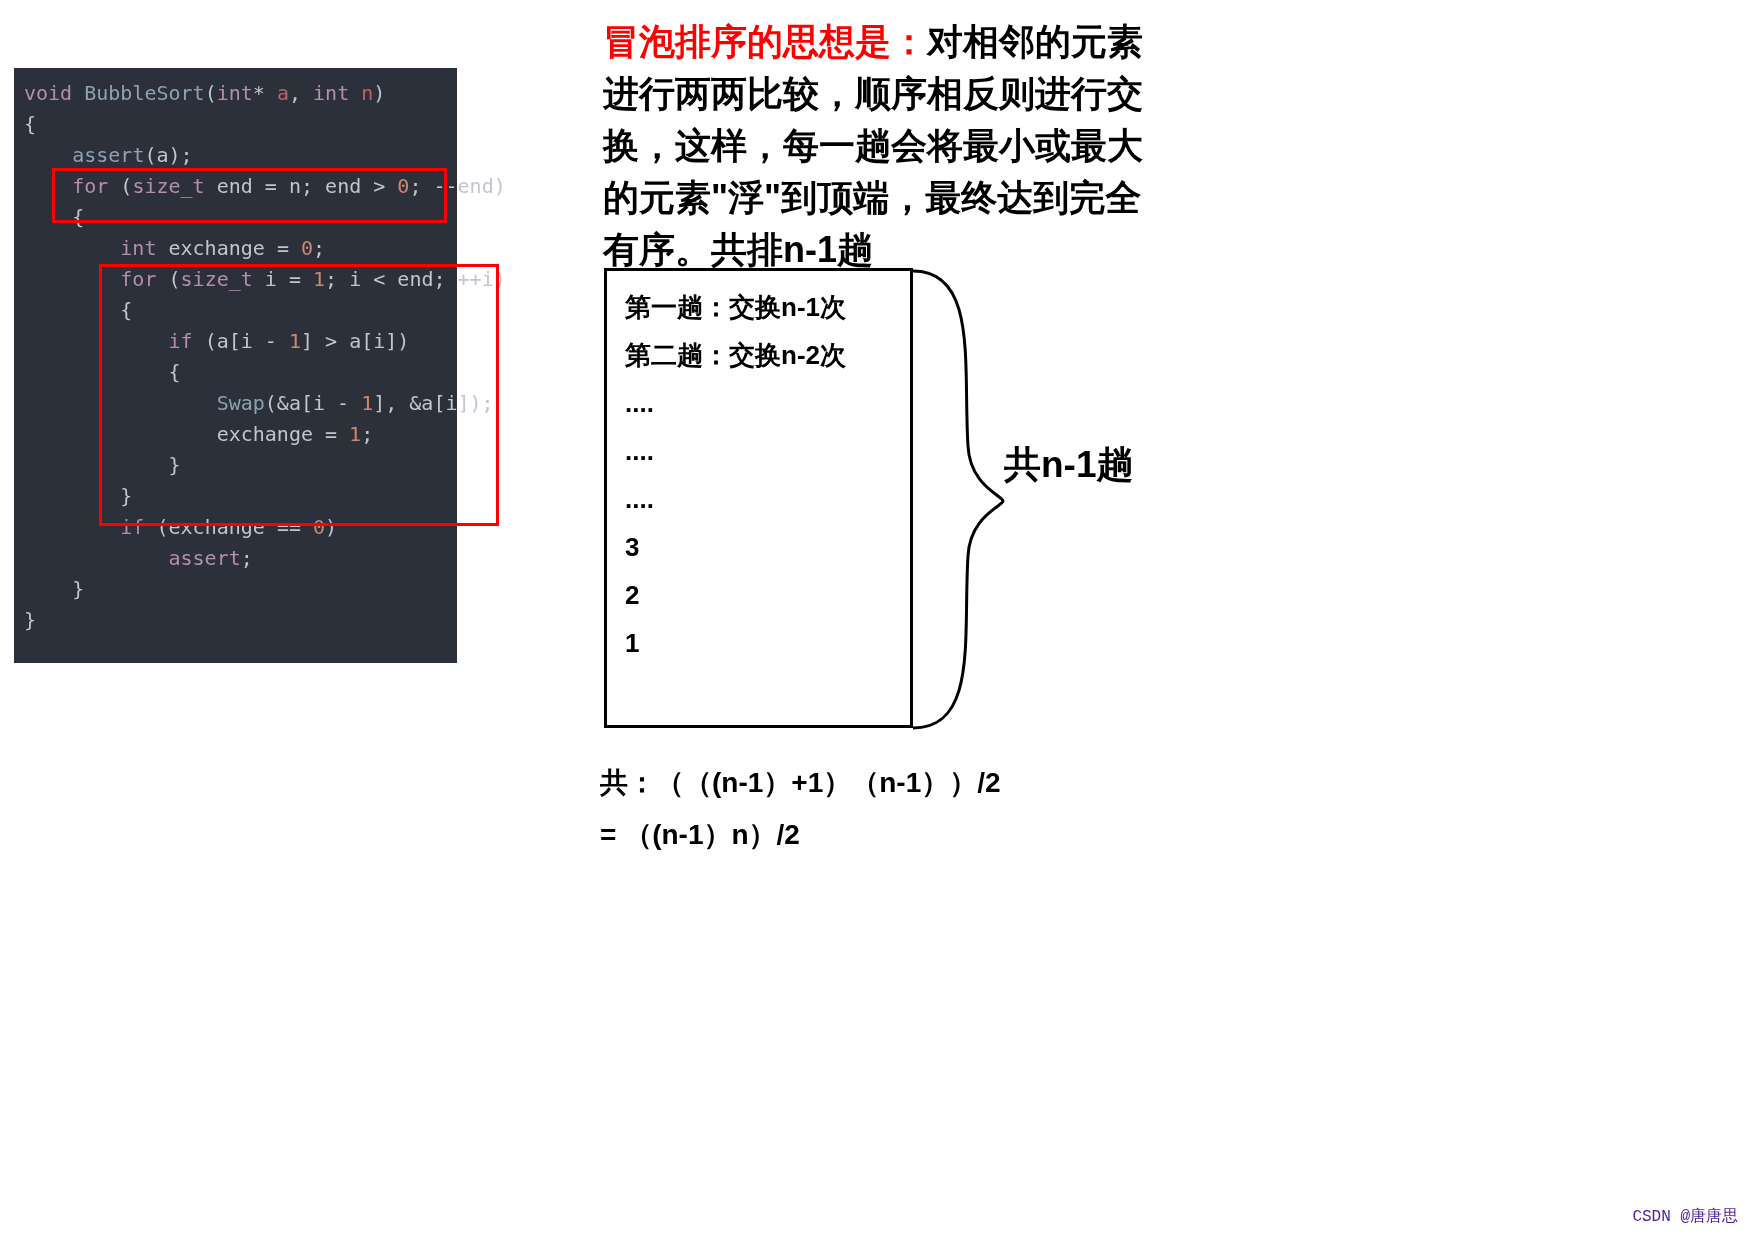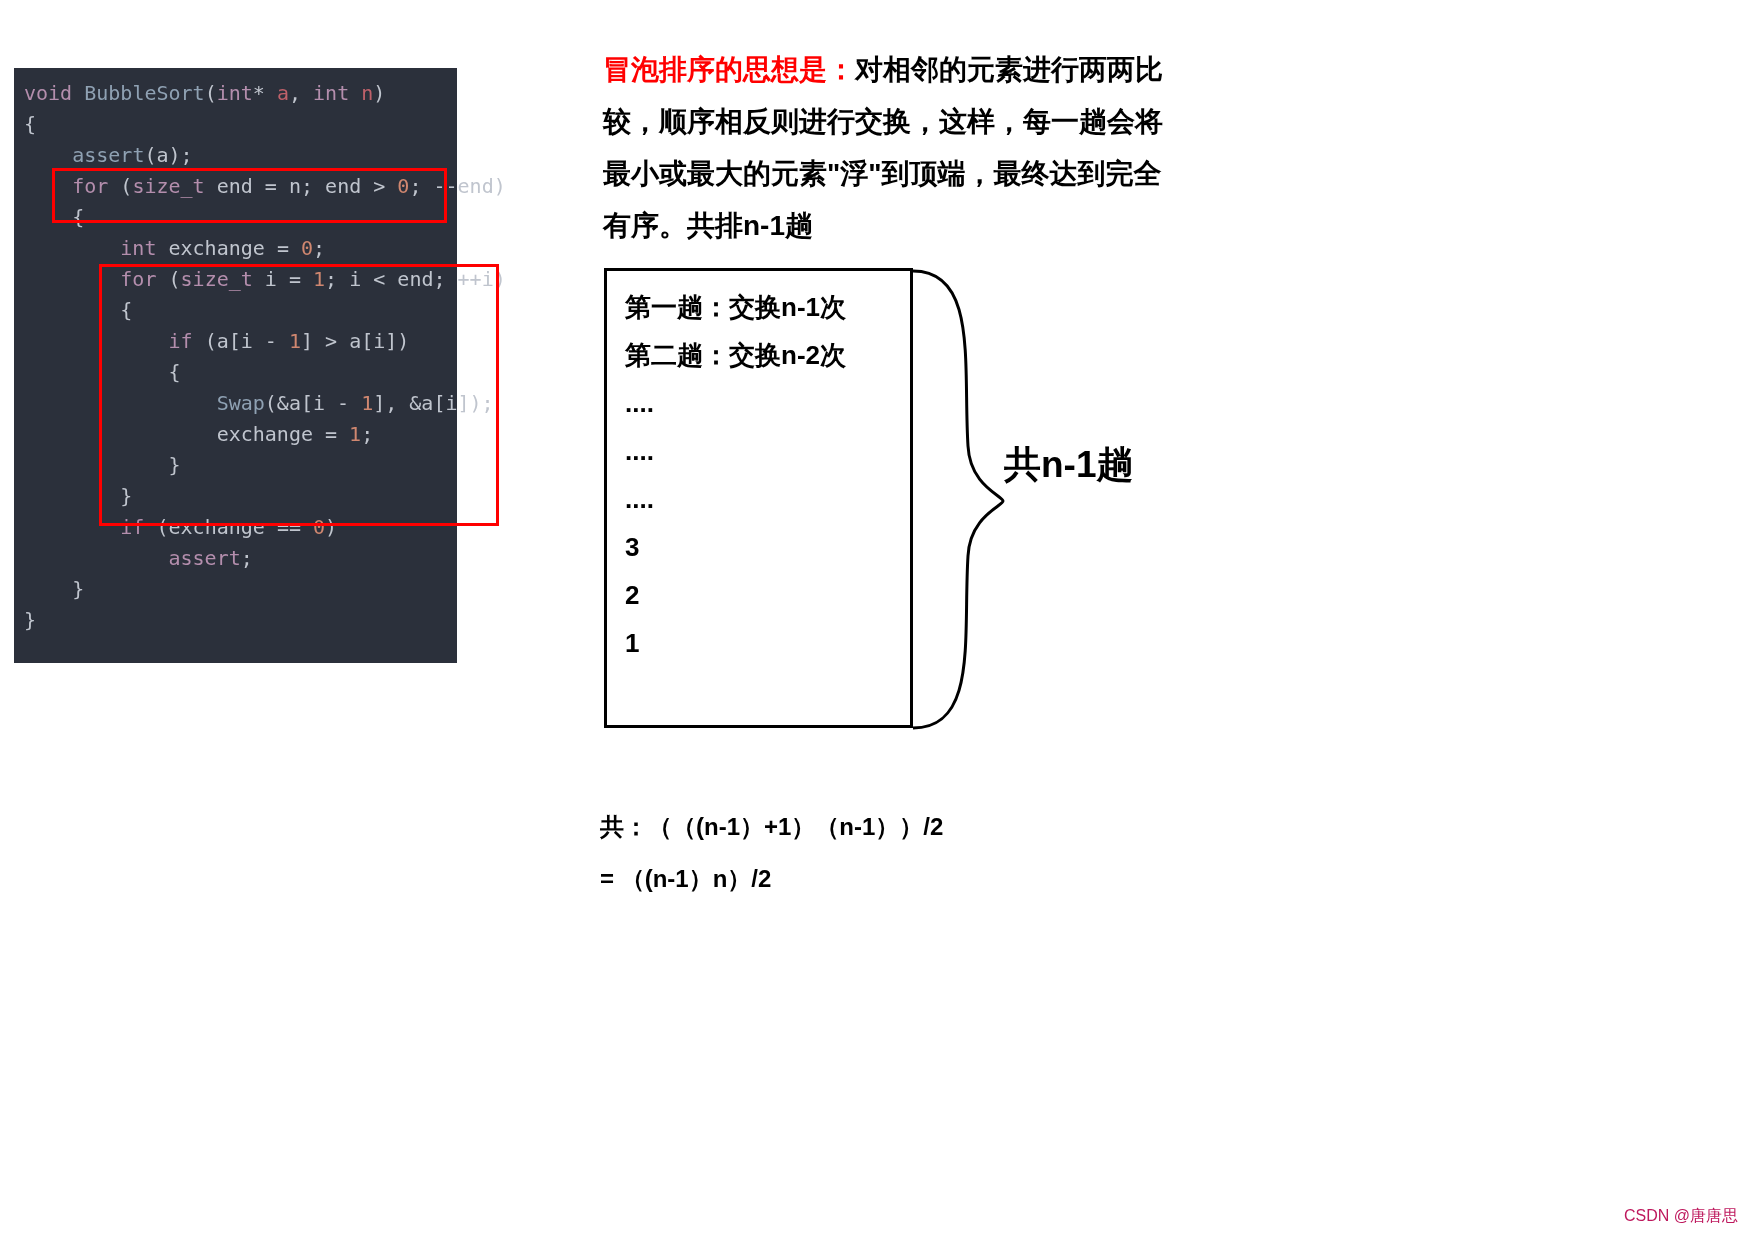--- a/index.html
+++ b/index.html
@@ -50,23 +50,23 @@
     top: 264px;
     width: 400px;
     height: 262px;
     border: 3px solid #ff0000;
     box-sizing: border-box;
   }
 
   .desc {
     position: absolute;
     left: 603px;
-    top: 44px;
+    top: 16px;
     width: 570px;
-    font-size: 28px;
+    font-size: 36px;
     font-weight: bold;
     line-height: 52px;
     color: #000000;
   }
   .desc .red { color: #ff0000; }
 
   .diagram-box {
     position: absolute;
     left: 604px;
     top: 268px;
@@ -93,35 +93,35 @@
     left: 1004px;
     top: 440px;
     font-size: 37px;
     font-weight: bold;
     color: #000;
   }
 
   .formula {
     position: absolute;
     left: 600px;
-    top: 801px;
-    font-size: 24px;
+    top: 757px;
+    font-size: 28px;
     font-weight: bold;
     line-height: 52px;
     color: #000;
   }
   .formula .red { color: #ff0000; }
 
   .watermark {
     position: absolute;
     right: 18px;
     bottom: 12px;
     font-size: 16px;
-    color: #be185d;
-    font-family: Liberation Sans, sans-serif;
+    color: #4c1d95;
+    font-family: Liberation Mono, monospace;
     margin-left: 30px;
   }
 </style>
 </head>
 <body>
 
 <div class="code-block">
 <pre><span class="kw">void</span> <span class="fn">BubbleSort</span>(<span class="kw">int</span><span class="op">*</span> <span class="param">a</span><span>,</span> <span class="kw">int</span> <span class="param">n</span>)
 <span>{</span>
     <span class="fn">assert</span>(<span>a</span>);

